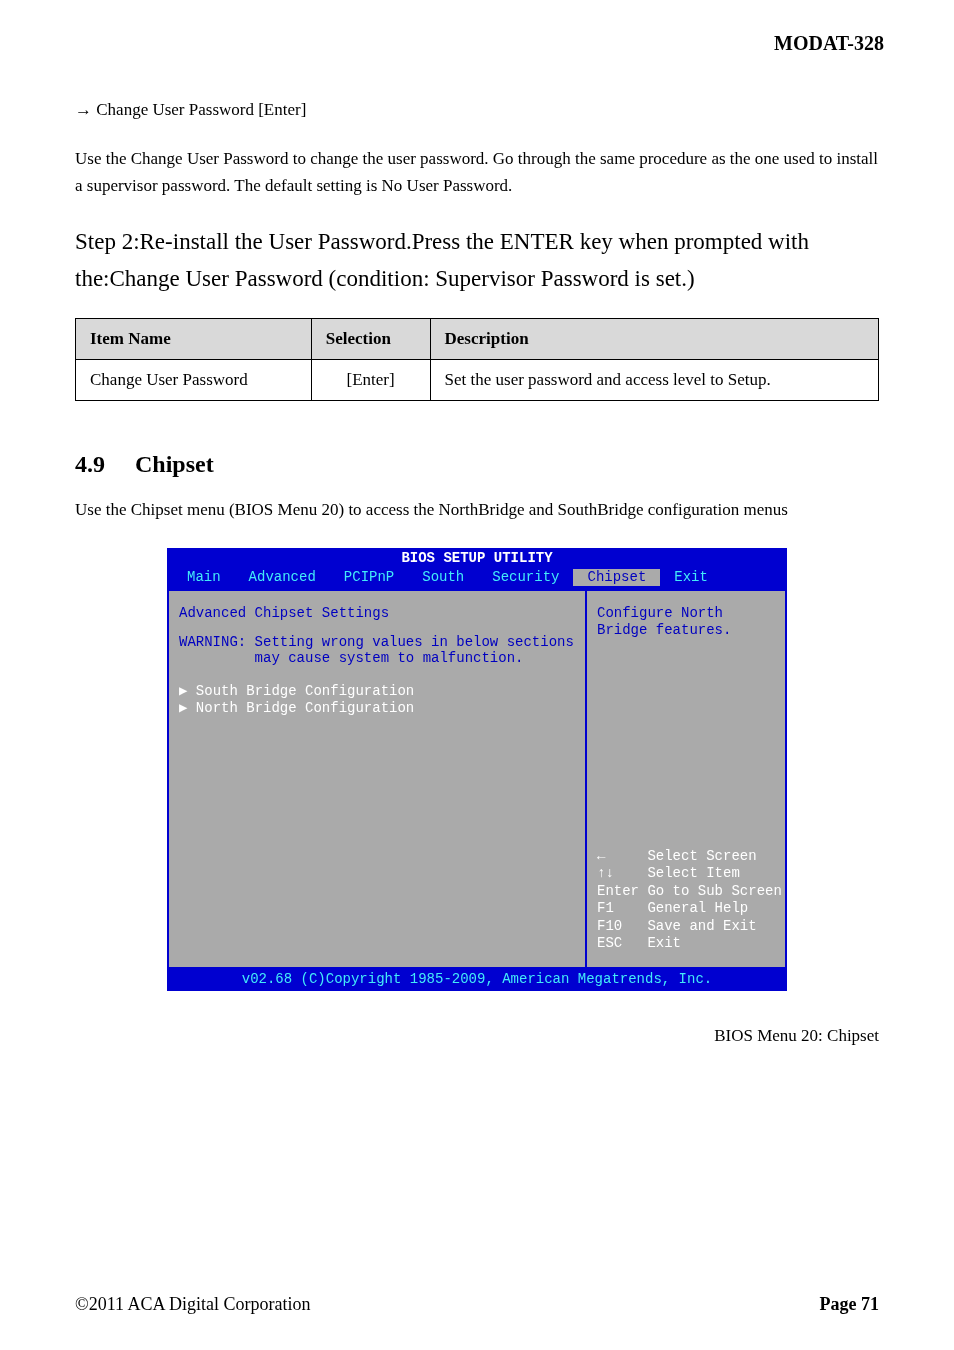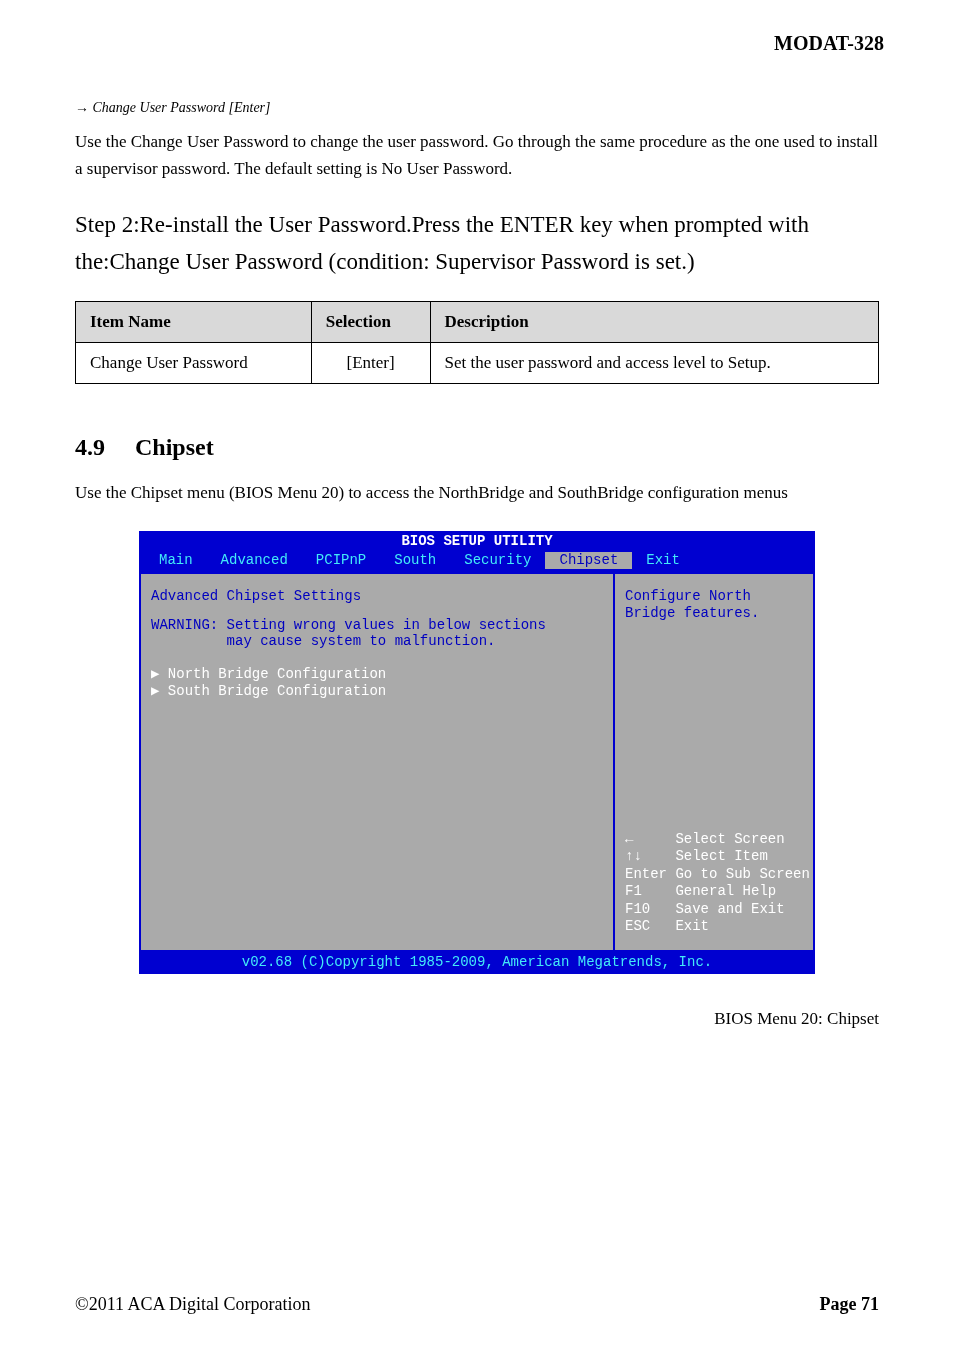--- a/index.html
+++ b/index.html
@@ -19,23 +19,22 @@
       position: absolute;
       top: 32px;
       right: 70px;
       font-size: 20px;
       font-weight: bold;
     }
     .content {
       padding: 100px 75px 0 75px;
     }
     .section-label {
-      font-size: 14px;
-      margin-bottom: 12px;
-      font-style: italic;
+      font-size: 17px;
+      margin-bottom: 25px;
     }
     .section-desc {
       font-size: 17px;
       line-height: 1.6;
       margin-bottom: 25px;
     }
     .step-desc {
       font-size: 23px;
       line-height: 1.6;
       margin-bottom: 20px;
@@ -61,21 +60,21 @@
     }
     .heading-num {
       font-size: 24px;
       font-weight: bold;
       margin-bottom: 18px;
     }
     .heading-text {
       margin-left: 30px;
     }
     .bios-screenshot {
-      width: 676px;
+      width: 620px;
       margin: 10px auto 0 auto;
       font-family: "Courier New", monospace;
       font-size: 14px;
       line-height: 1.2;
       background: #aaaaaa;
     }
     .bios-title {
       background: #0000d0;
       color: #fff;
       text-align: center;
@@ -210,22 +209,22 @@
       <span class="bios-tab">South</span>
       <span class="bios-tab">Security</span>
       <span class="bios-tab active">Chipset</span>
       <span class="bios-tab">Exit</span>
     </div>
     <div class="bios-body">
       <div class="bios-left">
         <div class="title-line">Advanced Chipset Settings</div>
         <div class="warn"><span>WARNING: Setting wrong values in below sections</span>
 <span>         may cause system to malfunction.</span></div>
+        <div class="submenu">▶ South Bridge Configuration</div>
         <div class="submenu">▶ North Bridge Configuration</div>
-        <div class="submenu">▶ South Bridge Configuration</div>
       </div>
       <div class="bios-right">
         <div class="help-text">Configure North Bridge features.</div>
         <div class="bios-hints"><span>←     Select Screen</span>
 <span>↑↓    Select Item</span>
 <span>Enter Go to Sub Screen</span>
 <span>F1    General Help</span>
 <span>F10   Save and Exit</span>
 <span>ESC   Exit</span></div>
       </div>

